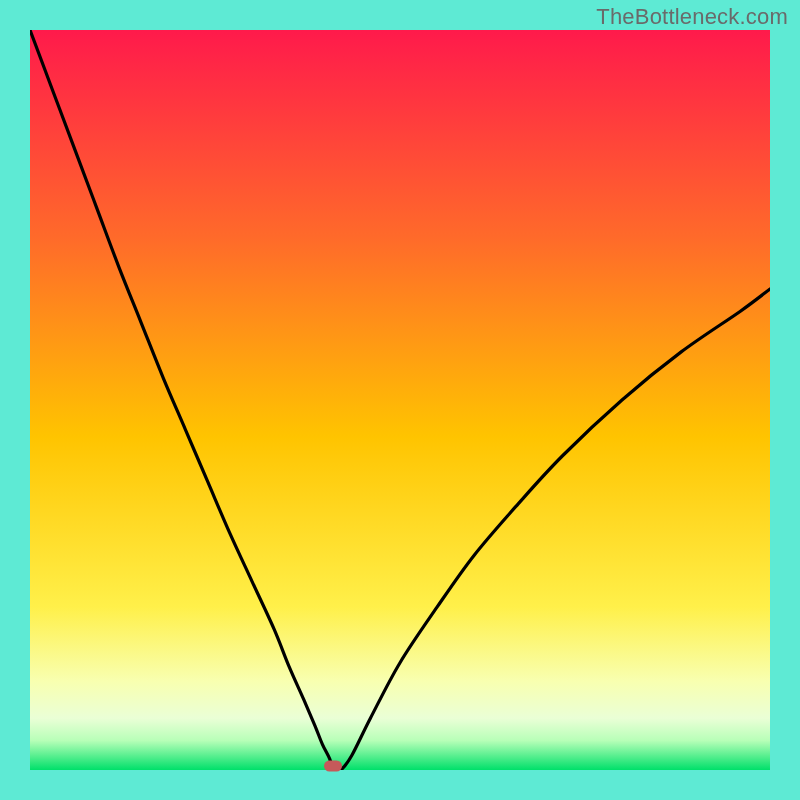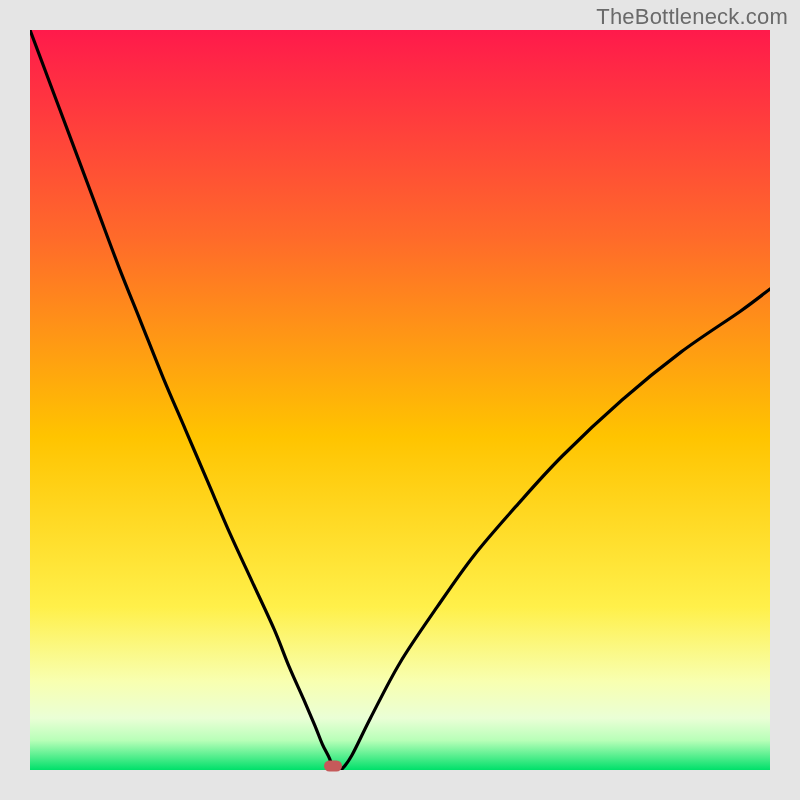--- a/index.html
+++ b/index.html
@@ -8,21 +8,21 @@
     width: 800px;
     height: 800px;
     background: #000;
     font-family: Arial, Helvetica, sans-serif;
     overflow: hidden;
   }
   .frame {
     position: relative;
     width: 800px;
     height: 800px;
-    background: #e5e5e5;
+    background: #5eead4;
   }
   .watermark {
     position: absolute;
     top: 4px;
     right: 12px;
     color: #6a6a6a;
     font-size: 22px;
     font-weight: 500;
     letter-spacing: 0.2px;
     user-select: none;

